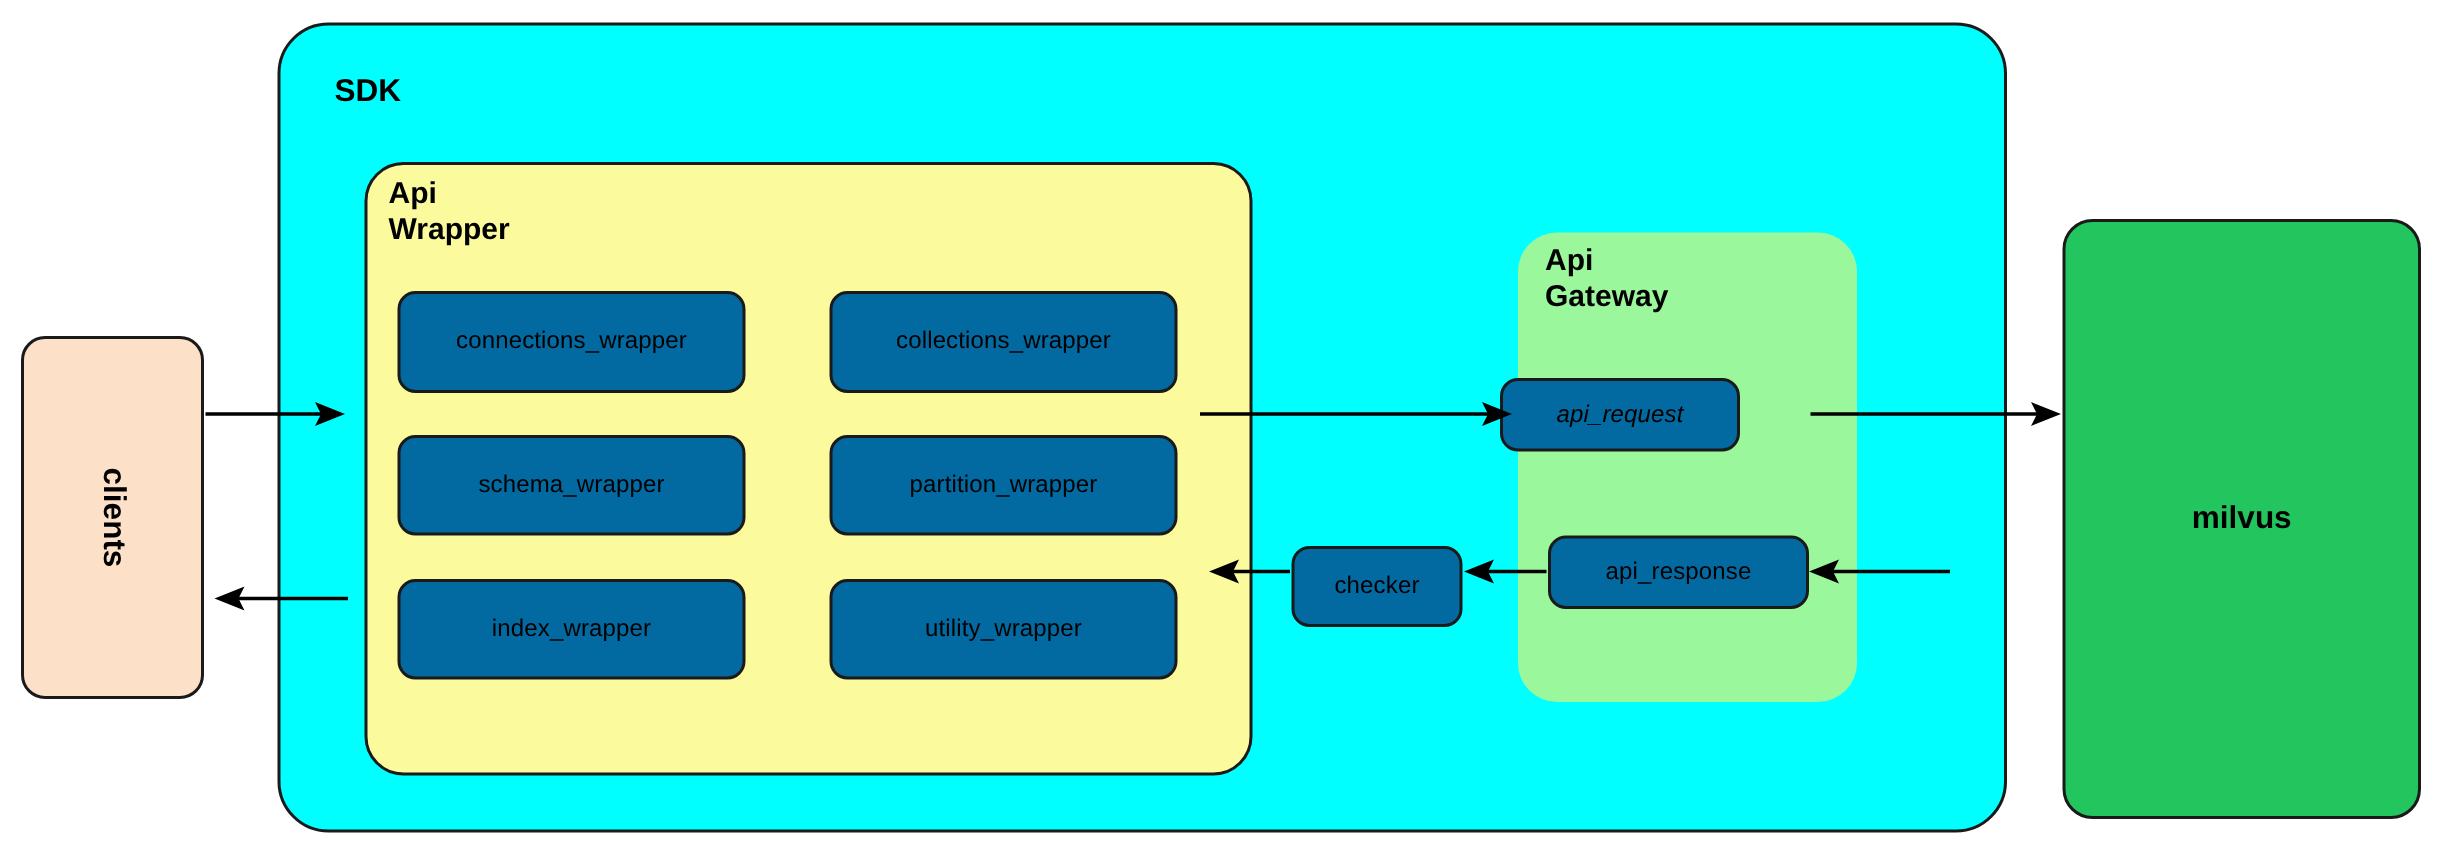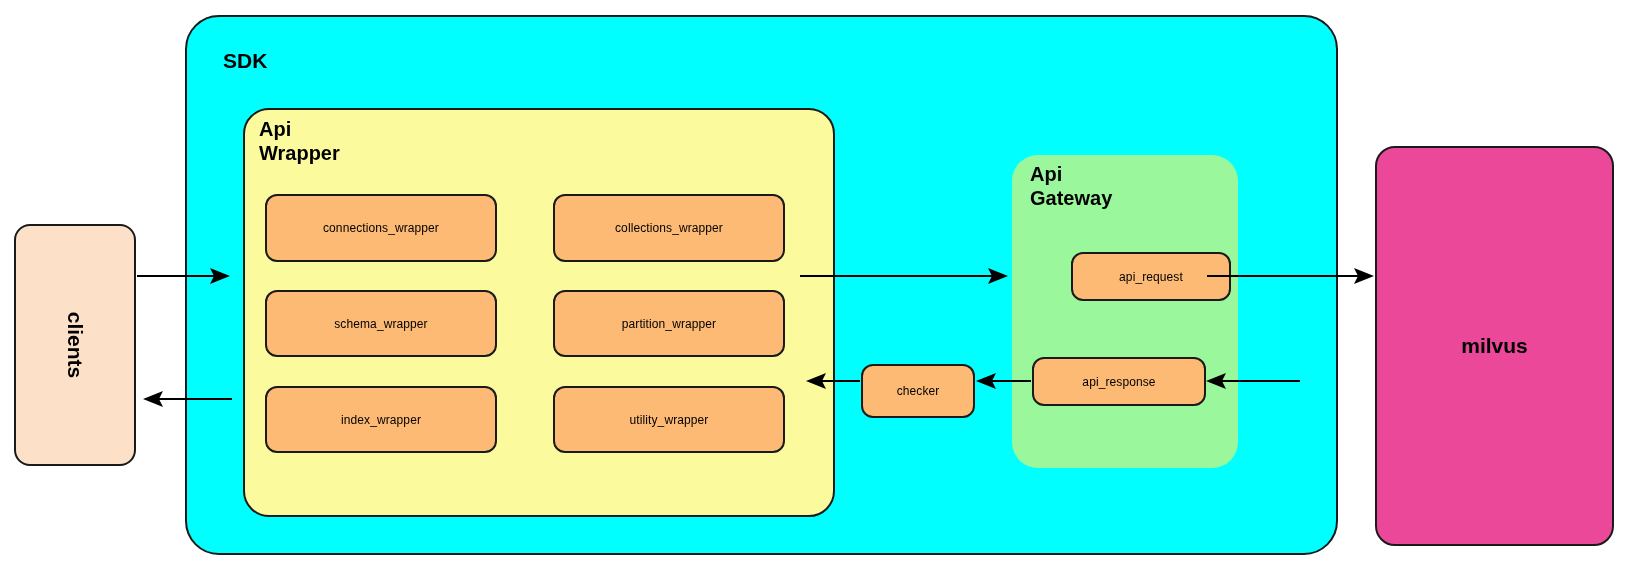--- a/index.html
+++ b/index.html
@@ -62,55 +62,55 @@
     border:none;
     border-radius:26px;
   }
   #api-gateway-label{
     position:absolute; left:18px; top:8px;
     font-size:20px;
     text-align:left;
   }
   
   .leaf{
-    background:#fdba74;
+    background:#0369a1;
     border-radius:12px;
-    font-size:12px;
+    font-size:16px;
     color:#000000;
     letter-spacing:0.1px;
   }
   .sidebox{
     border-radius:16px;
     font-size:21px;
     font-weight:bold;
   }
   #clients-box{
     left:14px; top:224px; width:122px; height:242px;
     background:#fce0c8;
     border-radius:16px;
   }
   #clients-label{
     font-weight:bold; font-size:21px;
     transform:rotate(90deg);
     white-space:nowrap;
   }
   #milvus-box{
     left:1375px; top:146px; width:239px; height:400px;
-    background:#ec4899;
+    background:#22c55e;
     border-radius:20px;
   }
   
   #connections-wrapper{left:265px; top:194px;  width:232px; height:68px;}
   #collections-wrapper{left:553px; top:194px;  width:232px; height:68px;}
   #schema-wrapper     {left:265px; top:290px;  width:232px; height:67px;}
   #partition-wrapper  {left:553px; top:290px;  width:232px; height:67px;}
   #index-wrapper      {left:265px; top:386px;  width:232px; height:67px;}
   #utility-wrapper    {left:553px; top:386px;  width:232px; height:67px;}
   #checker-box        {left:861px; top:364px;  width:114px; height:54px; border-radius:12px;}
-  #api-request-box    {left:1071px;top:252px;  width:160px; height:49px;}
+  #api-request-box    {left:1000px;top:252px;  width:160px; height:49px;font-style:italic;}
   #api-response-box   {left:1032px;top:357px;  width:174px; height:49px;}
 
   
   #edges{
     position:absolute; left:0; top:0;
     width:1634px; height:574px;
     pointer-events:none;
   }
   #edges line, #edges path{
     stroke:#000000;

